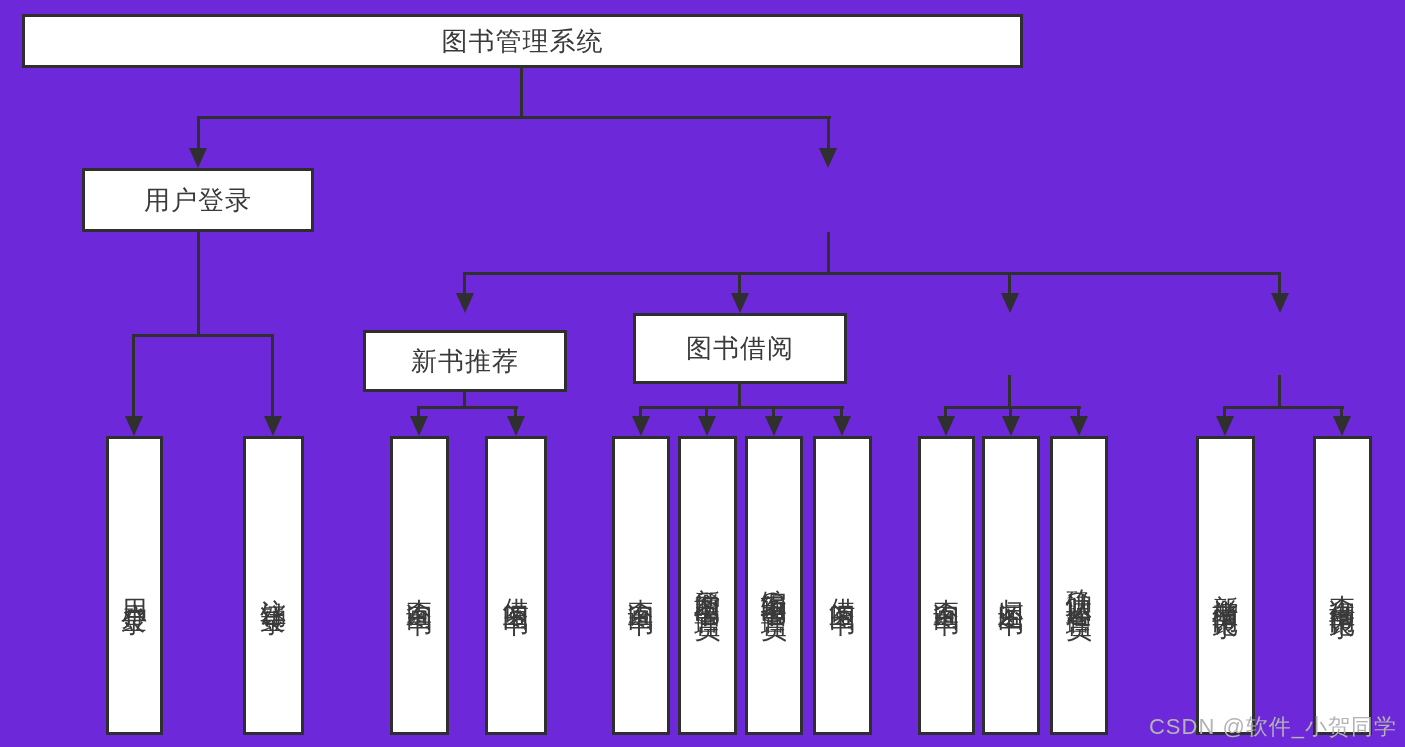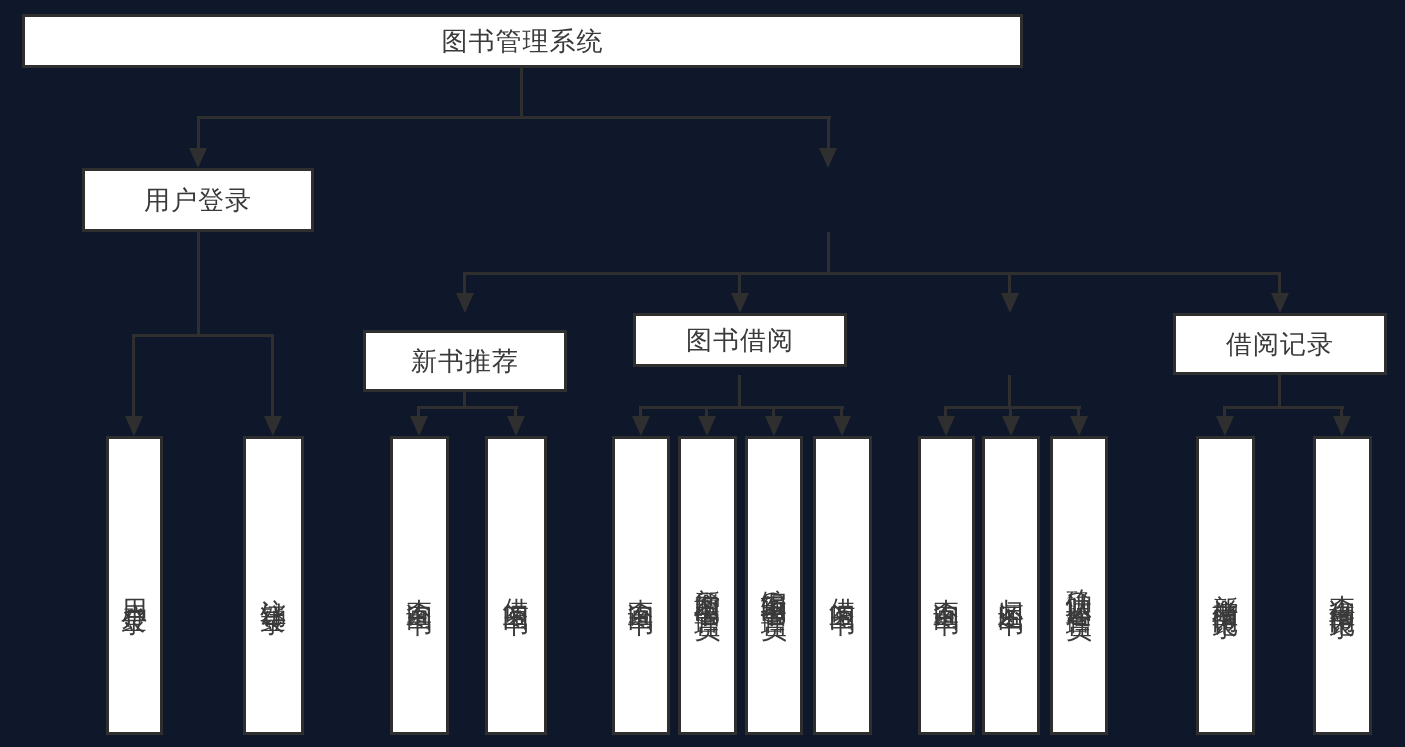--- a/index.html
+++ b/index.html
@@ -1,17 +1,17 @@
 <!DOCTYPE html>
 <html><head>
 <meta charset="utf-8">
 <style>
   html,body{margin:0;padding:0;background:#ffffff;}
   body{font-family:"Liberation Sans","DejaVu Sans",sans-serif;}
-  .canvas{position:relative;width:1405px;height:747px;background:#0f172a;overflow:hidden;}
+  .canvas{position:relative;width:1405px;height:747px;background:#6d28d9;overflow:hidden;}
   .ln{position:absolute;background:#2f2f2f;}
   .ar{position:absolute;width:0;height:0;border-left:9px solid transparent;border-right:9px solid transparent;border-top:20px solid #2f2f2f;}
   .node{position:absolute;box-sizing:border-box;border:3px solid #2f2f2f;background:#ffffff;
         display:flex;align-items:center;justify-content:center;color:#3a3a3a;}
   .h{font-size:26px;letter-spacing:1px;white-space:nowrap;}
   .v{writing-mode:vertical-rl;text-orientation:mixed;font-size:26px;letter-spacing:4px;line-height:1.1;}
   .wm{position:absolute;right:8px;bottom:5px;font-size:22px;color:#b4b4b4;letter-spacing:1px;z-index:10;white-space:nowrap;}
 </style>
 </head>
 <body>
@@ -75,35 +75,35 @@
   <div class="ln" style="left:1223px;top:409px;width:3px;height:9px"></div>
   <div class="ar" style="left:1216px;top:416px"></div>
   <div class="ln" style="left:1340px;top:409px;width:3px;height:9px"></div>
   <div class="ar" style="left:1333px;top:416px"></div>
 
   <div class="node h" style="left:22px;top:14px;width:1001px;height:54px">图书管理系统</div>
 
   <div class="node h" style="left:82px;top:168px;width:232px;height:64px">用户登录</div>
 
   <div class="node h" style="left:363px;top:330px;width:204px;height:62px">新书推荐</div>
-  <div class="node h" style="left:633px;top:313px;width:214px;height:54px">图书借阅</div>
-  <div class="node h" style="left:1173px;top:313px;width:214px;height:62px">借阅记录</div>
+  <div class="node h" style="left:633px;top:313px;width:214px;height:71px">图书借阅</div>
 
   <div class="node v" style="left:106px;top:436px;width:57px;height:299px">用户登录</div>
   <div class="node v" style="left:243px;top:436px;width:61px;height:299px">注销登录</div>
 
   <div class="node v" style="left:390px;top:436px;width:59px;height:299px">查询图书</div>
   <div class="node v" style="left:485px;top:436px;width:62px;height:299px">借阅图书</div>
 
   <div class="node v" style="left:612px;top:436px;width:58px;height:299px">查询图书</div>
   <div class="node v" style="left:678px;top:436px;width:59px;height:299px">新增图书（管理员）</div>
   <div class="node v" style="left:745px;top:436px;width:58px;height:299px">编辑图书（管理员）</div>
   <div class="node v" style="left:813px;top:436px;width:59px;height:299px">借阅图书</div>
 
   <div class="node v" style="left:918px;top:436px;width:57px;height:299px">查询图书</div>
   <div class="node v" style="left:982px;top:436px;width:58px;height:299px">归还图书</div>
   <div class="node v" style="left:1050px;top:436px;width:58px;height:299px">确认归还（管理员）</div>
 
   <div class="node v" style="left:1196px;top:436px;width:59px;height:299px">新增借阅记录</div>
   <div class="node v" style="left:1313px;top:436px;width:59px;height:299px">查询借阅记录</div>
 
+  <div class="wm">CSDN @软件_小贺同学</div>
 
 </div>
 
 </body></html>

